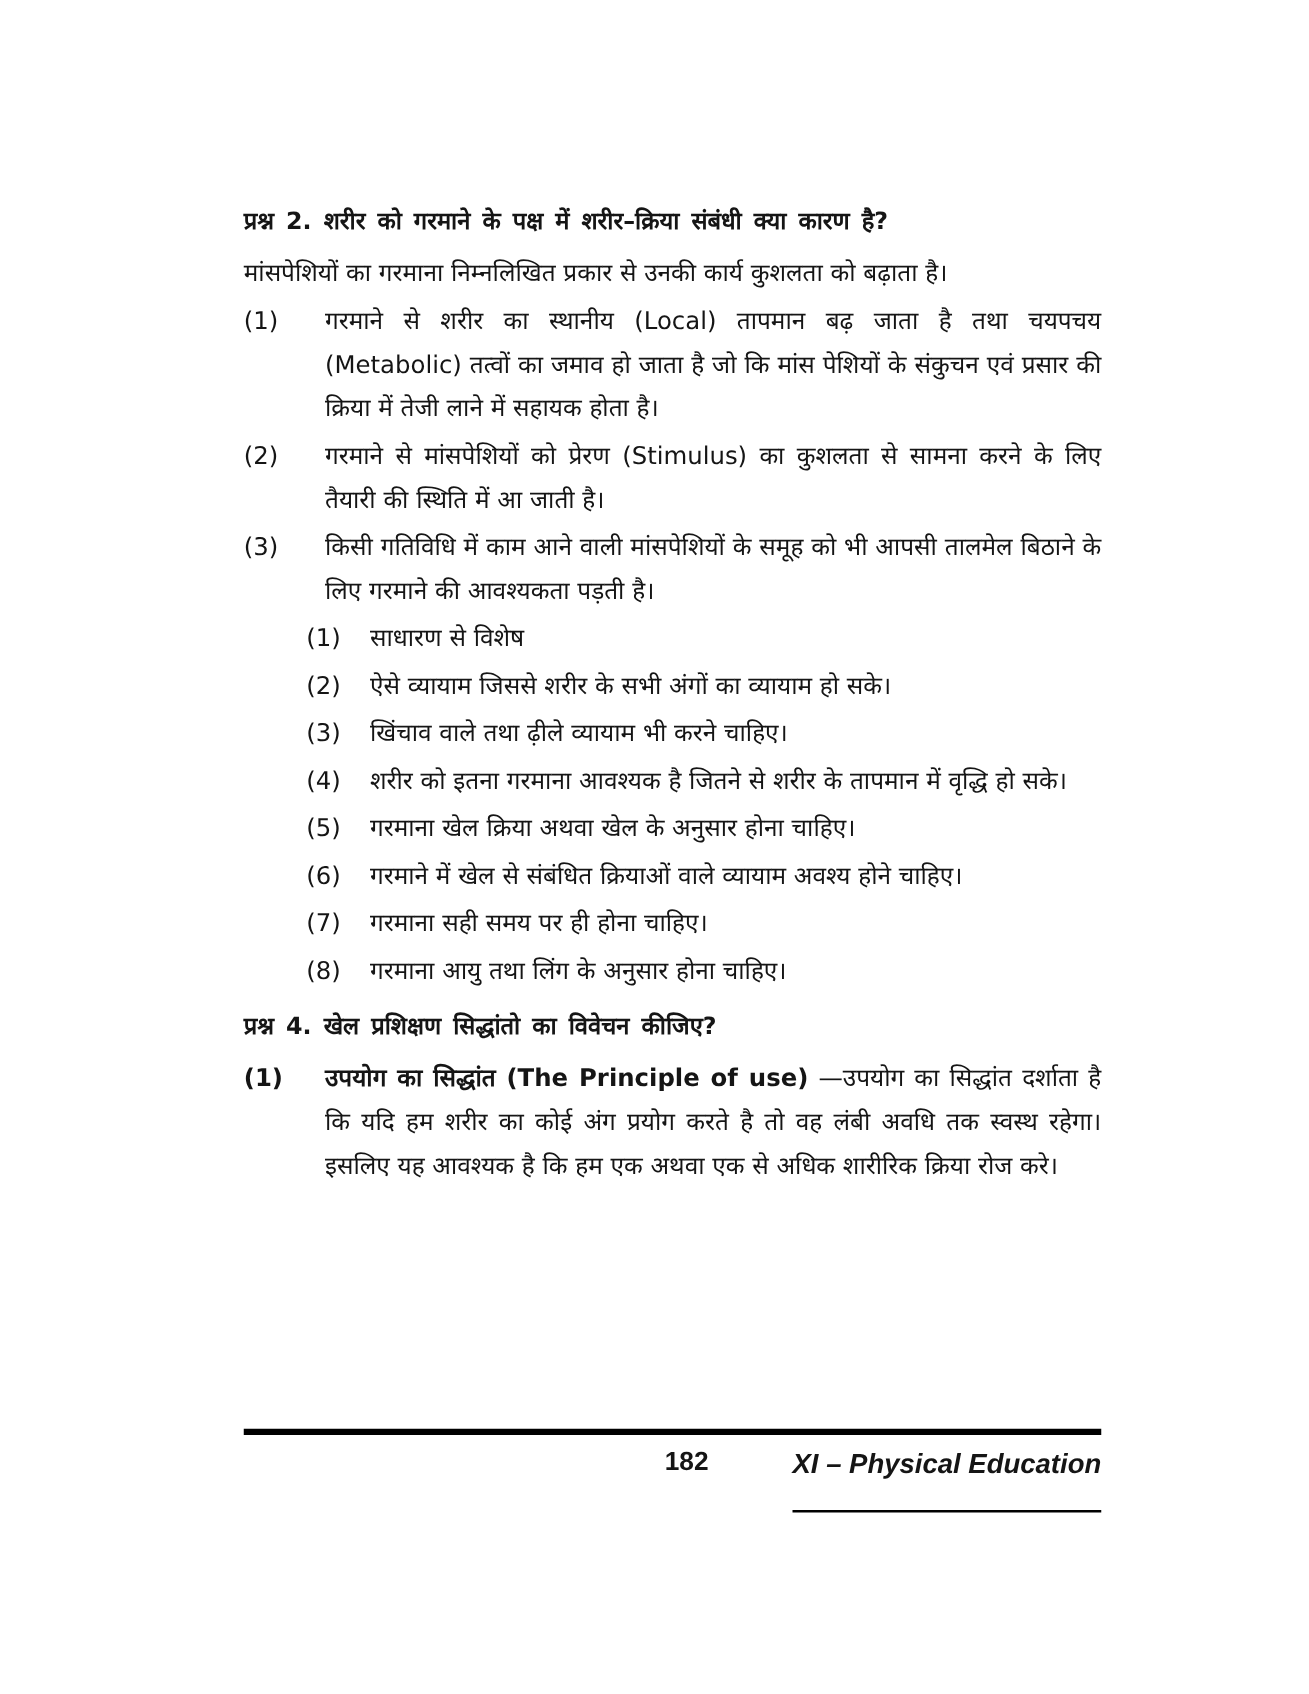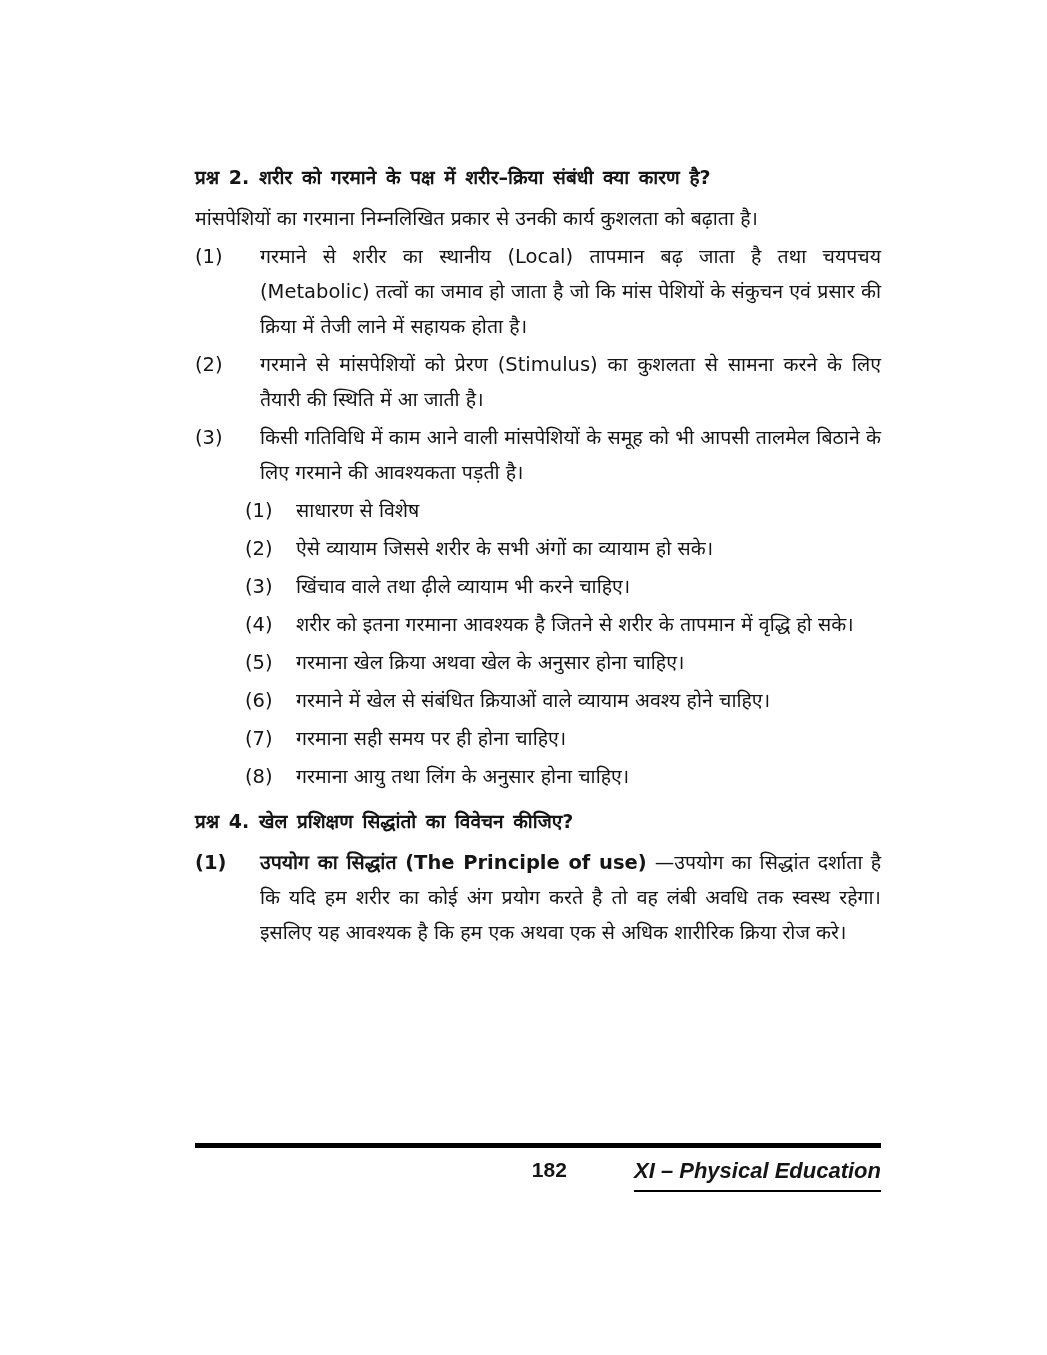--- a/index.html
+++ b/index.html
@@ -70,21 +70,21 @@
     font-size: 21px;
     margin-left: 12px;
   }
   .book-title {
     position: absolute;
     right: 0;
     top: 0;
     font-weight: bold;
     font-style: italic;
     font-size: 22px;
-    padding-bottom: 6px;
+    padding-bottom: 24px;
     border-bottom: 2px solid #000;
   }
 </style>
 </head>
 <body>
 
 <main class="content">
 
   <h2 class="question">प्रश्न 2. शरीर को गरमाने के पक्ष में शरीर–क्रिया संबंधी क्या कारण है?</h2>
 

